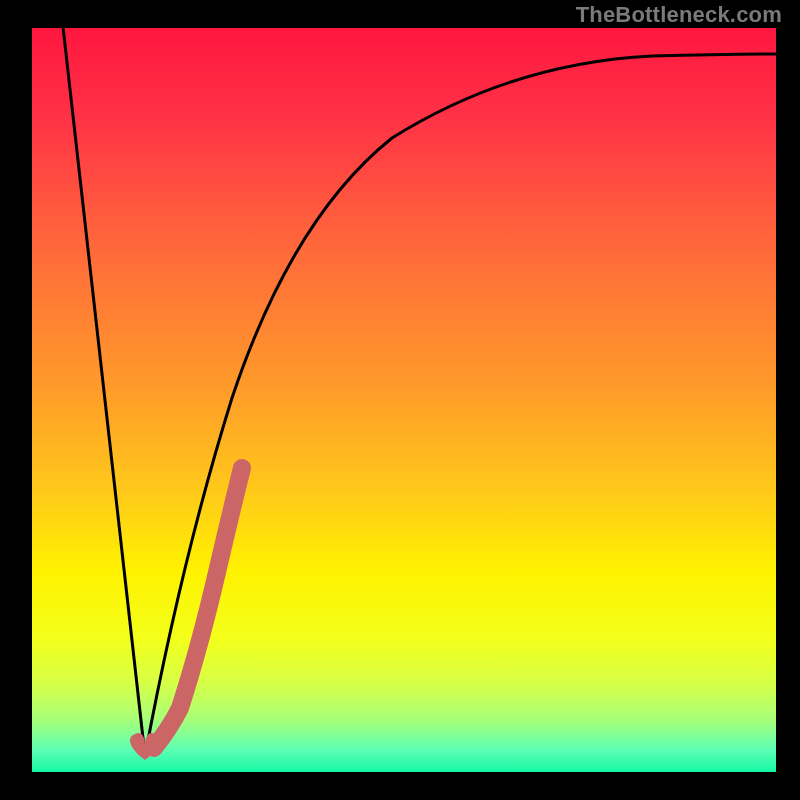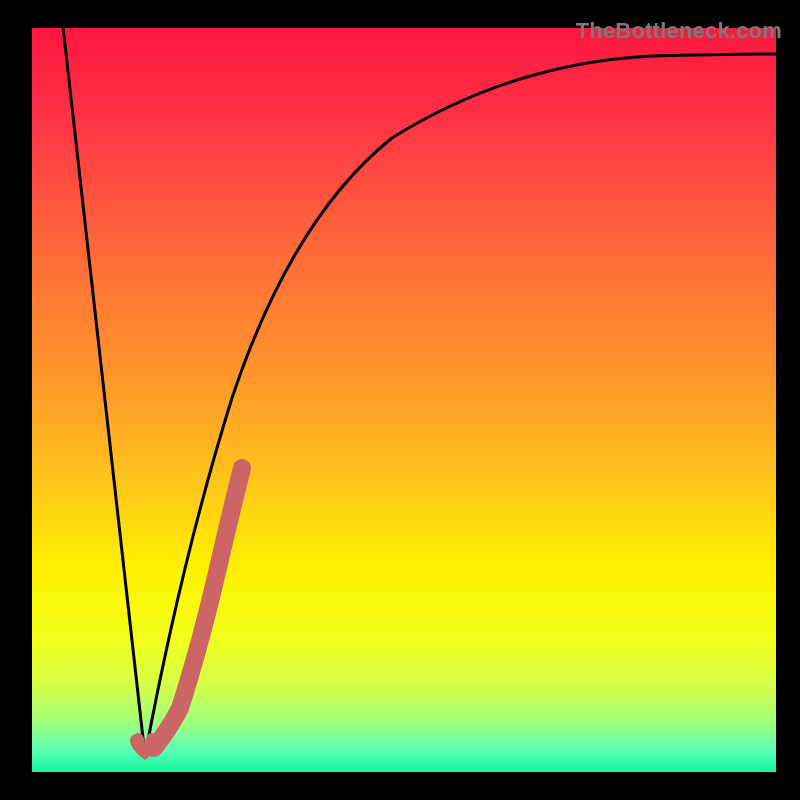--- a/index.html
+++ b/index.html
@@ -12,21 +12,21 @@
     font-family: Arial, Helvetica, sans-serif;
   }
   .frame {
     position: relative;
     width: 800px;
     height: 800px;
     background: #000;
   }
   .watermark {
     position: absolute;
-    top: 18px;
+    top: 2px;
     right: 18px;
     color: #7a7a7a;
     font-size: 22px;
     font-weight: bold;
     letter-spacing: 0.2px;
     z-index: 3;
     user-select: none;
   }
   .plot-area {
     position: absolute;

